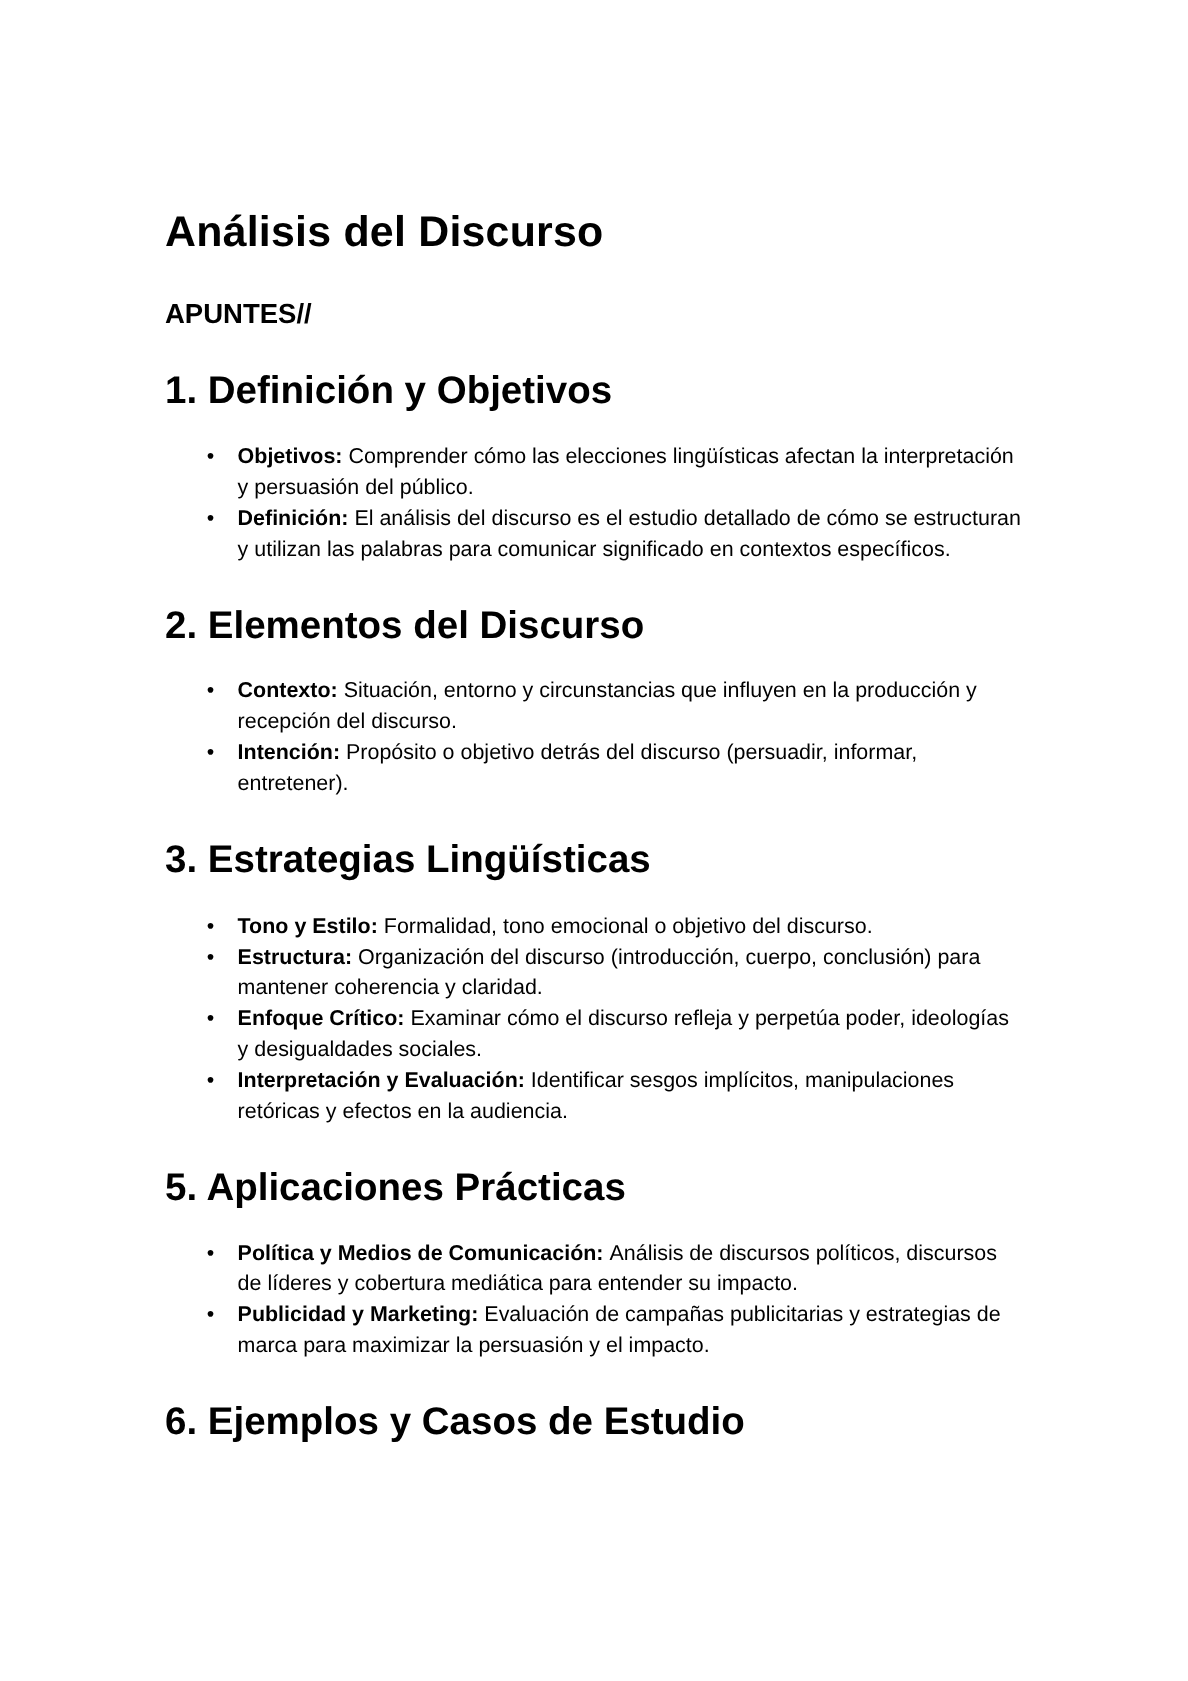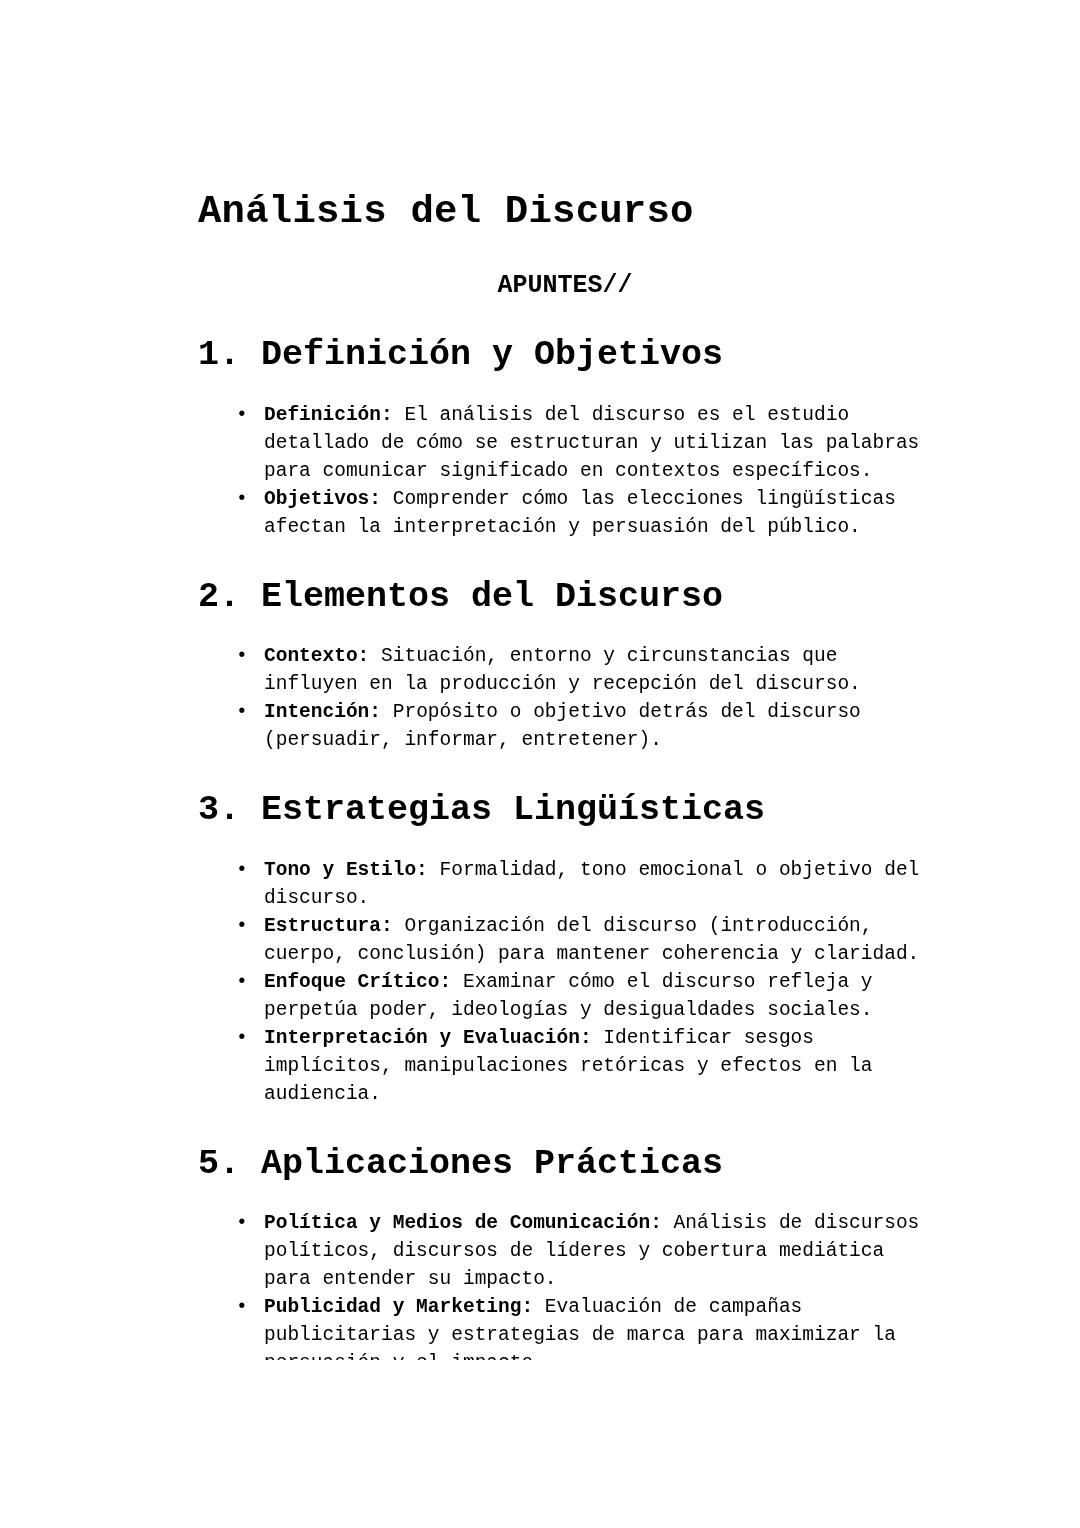--- a/index.html
+++ b/index.html
@@ -5,41 +5,39 @@
   html, body {
     margin: 0;
     padding: 0;
     background: #ffffff;
   }
   .page {
     width: 1080px;
     height: 1360px;
     background: #ffffff;
     color: #000000;
-    font-family: Liberation Mono, monospace;
+    font-family: Liberation Sans, sans-serif;
     overflow: hidden;
     box-sizing: border-box;
-    padding-left: 48px;
   }
   .content {
     padding: 192px 148px 0 150px;
   }
   .doc-title {
     font-size: 39px;
     font-weight: bold;
     line-height: 1.05;
     margin: 0;
     letter-spacing: 0.2px;
   }
   .doc-subtitle {
     font-size: 25px;
     font-weight: bold;
     margin: 40px 0 0 0;
     line-height: 1.05;
-    text-align: center;
   }
   .section-heading {
     font-size: 35px;
     font-weight: bold;
     margin: 37px 0 26px 0;
     line-height: 1.1;
   }
   .bullet-list {
     list-style: none;
     margin: 0;
@@ -68,23 +66,23 @@
 <body>
 
 <div class="page">
   <div class="content">
     <h1 class="doc-title">Análisis del Discurso</h1>
     <h2 class="doc-subtitle">APUNTES//</h2>
     <div id="document-body">
   <section class="doc-section">
     <h3 class="section-heading">1. Definición y Objetivos</h3>
     <ul class="bullet-list">
+  <li class="bullet-item"><span class="bullet-label">Objetivos: </span><span class="bullet-text">Comprender cómo las elecciones lingüísticas afectan la interpretación y persuasión del público.</span></li>
+
   <li class="bullet-item"><span class="bullet-label">Definición: </span><span class="bullet-text">El análisis del discurso es el estudio detallado de cómo se estructuran y utilizan las palabras para comunicar significado en contextos específicos.</span></li>
-
-  <li class="bullet-item"><span class="bullet-label">Objetivos: </span><span class="bullet-text">Comprender cómo las elecciones lingüísticas afectan la interpretación y persuasión del público.</span></li>
 </ul>
   </section>
 
   <section class="doc-section">
     <h3 class="section-heading">2. Elementos del Discurso</h3>
     <ul class="bullet-list">
   <li class="bullet-item"><span class="bullet-label">Contexto: </span><span class="bullet-text">Situación, entorno y circunstancias que influyen en la producción y recepción del discurso.</span></li>
 
 
   <li class="bullet-item"><span class="bullet-label">Intención: </span><span class="bullet-text">Propósito o objetivo detrás del discurso (persuadir, informar, entretener).</span></li>

